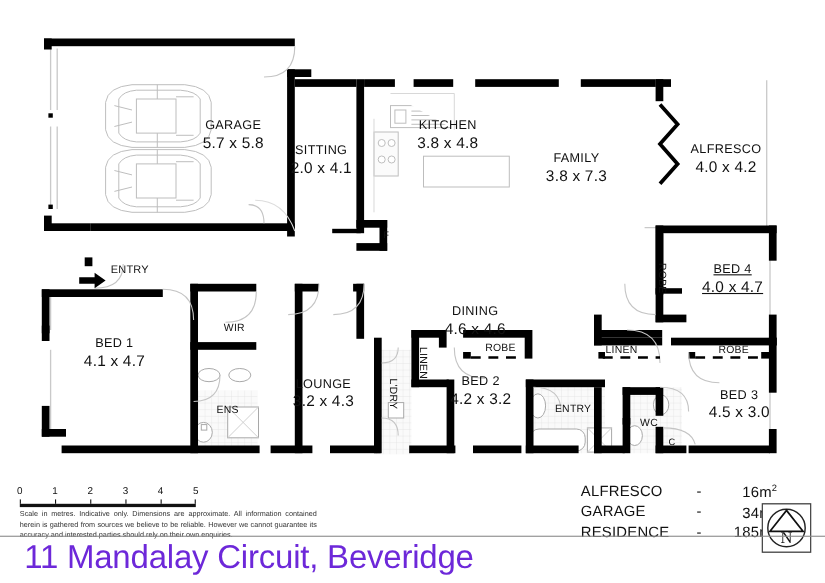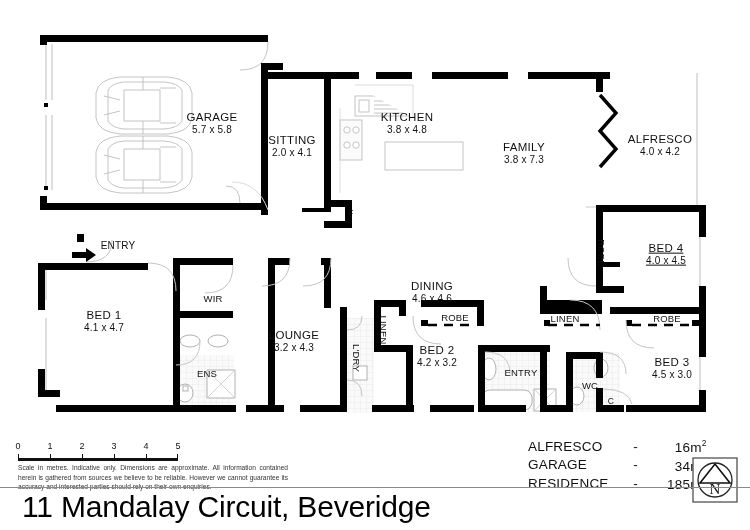--- a/index.html
+++ b/index.html
@@ -3,21 +3,21 @@
 <meta charset="utf-8">
 <style>
   html,body{margin:0;padding:0;background:#ffffff;}
   body{
     width:750px;height:530px;overflow:hidden;position:relative;
     font-family:"Liberation Sans",sans-serif;color:#111;
   }
   #plan{position:absolute;left:0;top:0;width:750px;height:530px;}
   .lbl{position:absolute;text-align:center;line-height:1.15;pointer-events:none;}
   .rm-name{font-size:11.5px;letter-spacing:.3px;color:#111;white-space:nowrap;}
-  .rm-dim{font-size:10px;letter-spacing:.2px;color:#111;white-space:nowrap;}
+  .rm-dim{font-size:14px;letter-spacing:.2px;color:#111;white-space:nowrap;}
   .sm{font-size:9.5px;letter-spacing:.2px;white-space:nowrap;}
   .xs{font-size:8.5px;letter-spacing:.2px;white-space:nowrap;}
   .vert{writing-mode:vertical-rl;transform:rotate(180deg);}
   .entry-lbl{font-size:10px;letter-spacing:.2px;}
   
   #scalewrap{position:absolute;left:18px;top:441px;width:300px;}
   #scalenums{position:relative;height:13px;width:160px;}
   #scalenums span{position:absolute;font-size:9px;transform:translateX(-50%);color:#111;}
   #scalebar{position:relative;width:160px;height:9px;}
   #scalebar .tick{position:absolute;top:0;width:1px;height:4px;background:#111;}
@@ -26,21 +26,21 @@
     line-height:1.45;color:#333;text-align:justify;}
   #legend{position:absolute;left:528px;top:437px;font-size:13.5px;color:#111;}
   #legend table{border-collapse:collapse;}
   #legend td{padding:1px 0;font-size:13.5px;letter-spacing:.2px;}
   #legend td.k{text-align:left;padding-right:14px;}
   #legend td.d{text-align:center;width:26px;}
   #legend td.v{text-align:right;width:58px;}
   #legend sup{font-size:8.5px;}
   #compass{position:absolute;left:692px;top:457px;width:46px;height:46px;}
   #hrule{position:absolute;left:0;top:487px;width:750px;height:1px;background:#8a8a8a;}
-  #title{position:absolute;left:22px;top:490px;font-size:30px;letter-spacing:-0.2px;color:#000000;}
+  #title{position:absolute;left:22px;top:490px;font-size:30px;letter-spacing:-0.2px;color:#6d28d9;}
 </style>
 </head>
 <body>
 
 <svg id="plan" viewBox="0 0 750 530">
   <defs>
     <pattern id="tilePat" width="6" height="6" patternUnits="userSpaceOnUse">
       <rect width="6" height="6" fill="#fafafa"></rect>
       <path d="M6 0 L0 0 L0 6" fill="none" stroke="#e2e2e2" stroke-width="0.7"></path>
     </pattern>
@@ -269,31 +269,31 @@
     <div class="lbl" style="left: 524px; top: 153px; transform: translate(-50%, -50%);">
       <div class="rm-name">FAMILY</div>
       <div class="rm-dim">3.8 x 7.3</div>
     </div>
     <div class="lbl" style="left: 660px; top: 145px; transform: translate(-50%, -50%);">
       <div class="rm-name">ALFRESCO</div>
       <div class="rm-dim">4.0 x 4.2</div>
     </div>
     <div class="lbl" style="left: 666px; top: 254px; transform: translate(-50%, -50%); text-decoration: underline;">
       <div class="rm-name">BED 4</div>
-      <div class="rm-dim">4.0 x 4.5</div>
+      <div class="rm-dim">4.0 x 4.7</div>
     </div>
     <div class="lbl" style="left: 432px; top: 256px; transform: translate(-50%, -50%); margin-top: 36px;">
       <div class="rm-name">DINING</div>
       <div class="rm-dim">4.6 x 4.6</div>
     </div>
     <div class="lbl" style="left: 104px; top: 321px; transform: translate(-50%, -50%);">
       <div class="rm-name">BED 1</div>
       <div class="rm-dim">4.1 x 4.7</div>
     </div>
-    <div class="lbl" style="left: 294px; top: 341px; transform: translate(-50%, -50%);">
+    <div class="lbl" style="left: 294px; top: 358px; transform: translate(-50%, -50%);">
       <div class="rm-name">LOUNGE</div>
       <div class="rm-dim">3.2 x 4.3</div>
     </div>
     <div class="lbl" style="left: 437px; top: 356px; transform: translate(-50%, -50%);">
       <div class="rm-name">BED 2</div>
       <div class="rm-dim">4.2 x 3.2</div>
     </div>
     <div class="lbl" style="left: 672px; top: 368px; transform: translate(-50%, -50%);">
       <div class="rm-name">BED 3</div>
       <div class="rm-dim">4.5 x 3.0</div>

